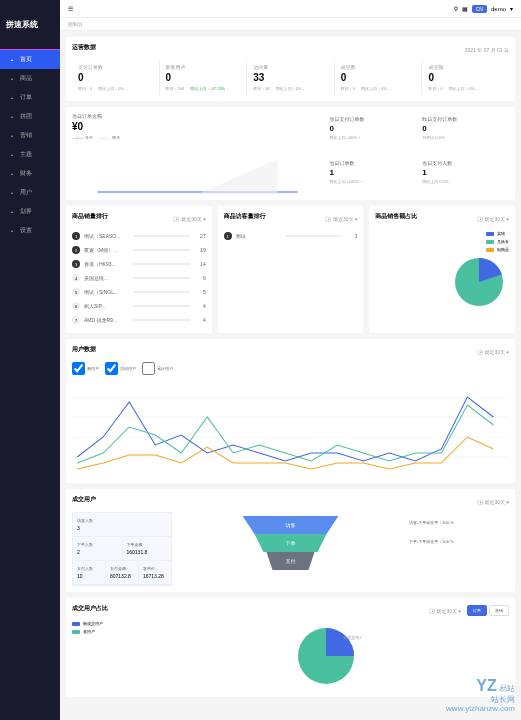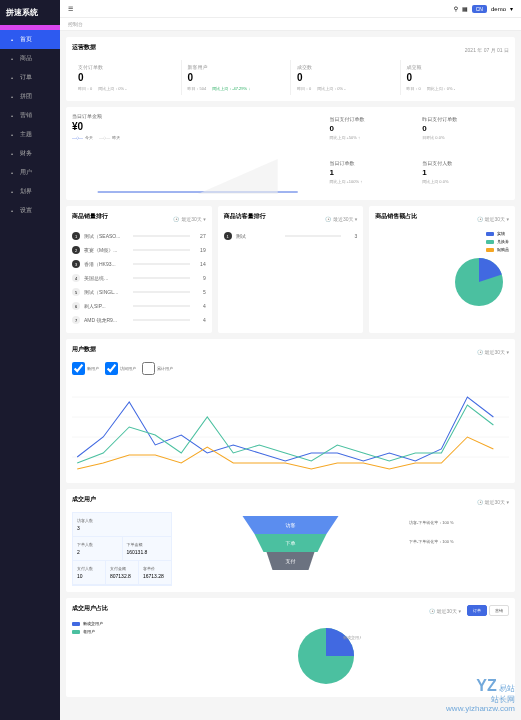--- a/index.html
+++ b/index.html
@@ -1,19 +1,19 @@
 <!DOCTYPE html>
 <html><head>
 <meta charset="utf-8">
 <style>
 *{margin:0;padding:0;box-sizing:border-box;font-family:sans-serif}
 body{background:#f5f5f5;font-size:6px;width:521px}
 .layout{display:flex}
 .sidebar{width:60px;background:#1a1a2e;min-height:720px;color:#aaa}
-.logo{color:#fff;font-weight:bold;font-size:8px;padding:7px 6px;border-bottom:5px solid #d946ef}
+.logo{color:#fff;font-weight:bold;font-size:8px;padding:19px 6px;border-bottom:1px solid #d946ef}
 .menu-item{display:flex;align-items:center;padding:5px 8px;gap:4px;cursor:pointer}
 .menu-item.active{background:#2d5af0;color:#fff}
 .menu-item .icon{width:8px;height:8px;display:flex;align-items:center;justify-content:center}
 .main{flex:1;background:#f5f5f5}
 .topbar{background:#fff;height:18px;display:flex;align-items:center;justify-content:space-between;padding:0 8px;border-bottom:1px solid #eee}
 .topbar-left{display:flex;gap:6px;align-items:center}
 .topbar-right{display:flex;gap:4px;align-items:center}
 .lang-badge{background:#4169e1;color:#fff;padding:1px 4px;border-radius:2px;font-size:5px}
 .breadcrumb{background:#fff;padding:3px 8px;font-size:5px;color:#999;border-bottom:1px solid #eee}
 .content{padding:6px}
@@ -149,20 +149,28 @@
             </div>
             <div class="stat-box">
               <div class="stat-label">新客用户</div>
               <div class="stat-value">0</div>
               <div class="stat-detail">
                 <span>昨日：504</span>
                 <span class="green">同比上周：-47.29% ↓</span>
               </div>
             </div>
             <div class="stat-box">
+              <div class="stat-label">访问量</div>
+              <div class="stat-value">33</div>
+              <div class="stat-detail">
+                <span>昨日：36</span>
+                <span class="">同比上周：0% -</span>
+              </div>
+            </div>
+            <div class="stat-box">
               <div class="stat-label">成交数</div>
               <div class="stat-value">0</div>
               <div class="stat-detail">
                 <span>昨日：0</span>
                 <span class="">同比上周：0% -</span>
               </div>
             </div>
             <div class="stat-box">
               <div class="stat-label">成交额</div>
               <div class="stat-value">0</div>

